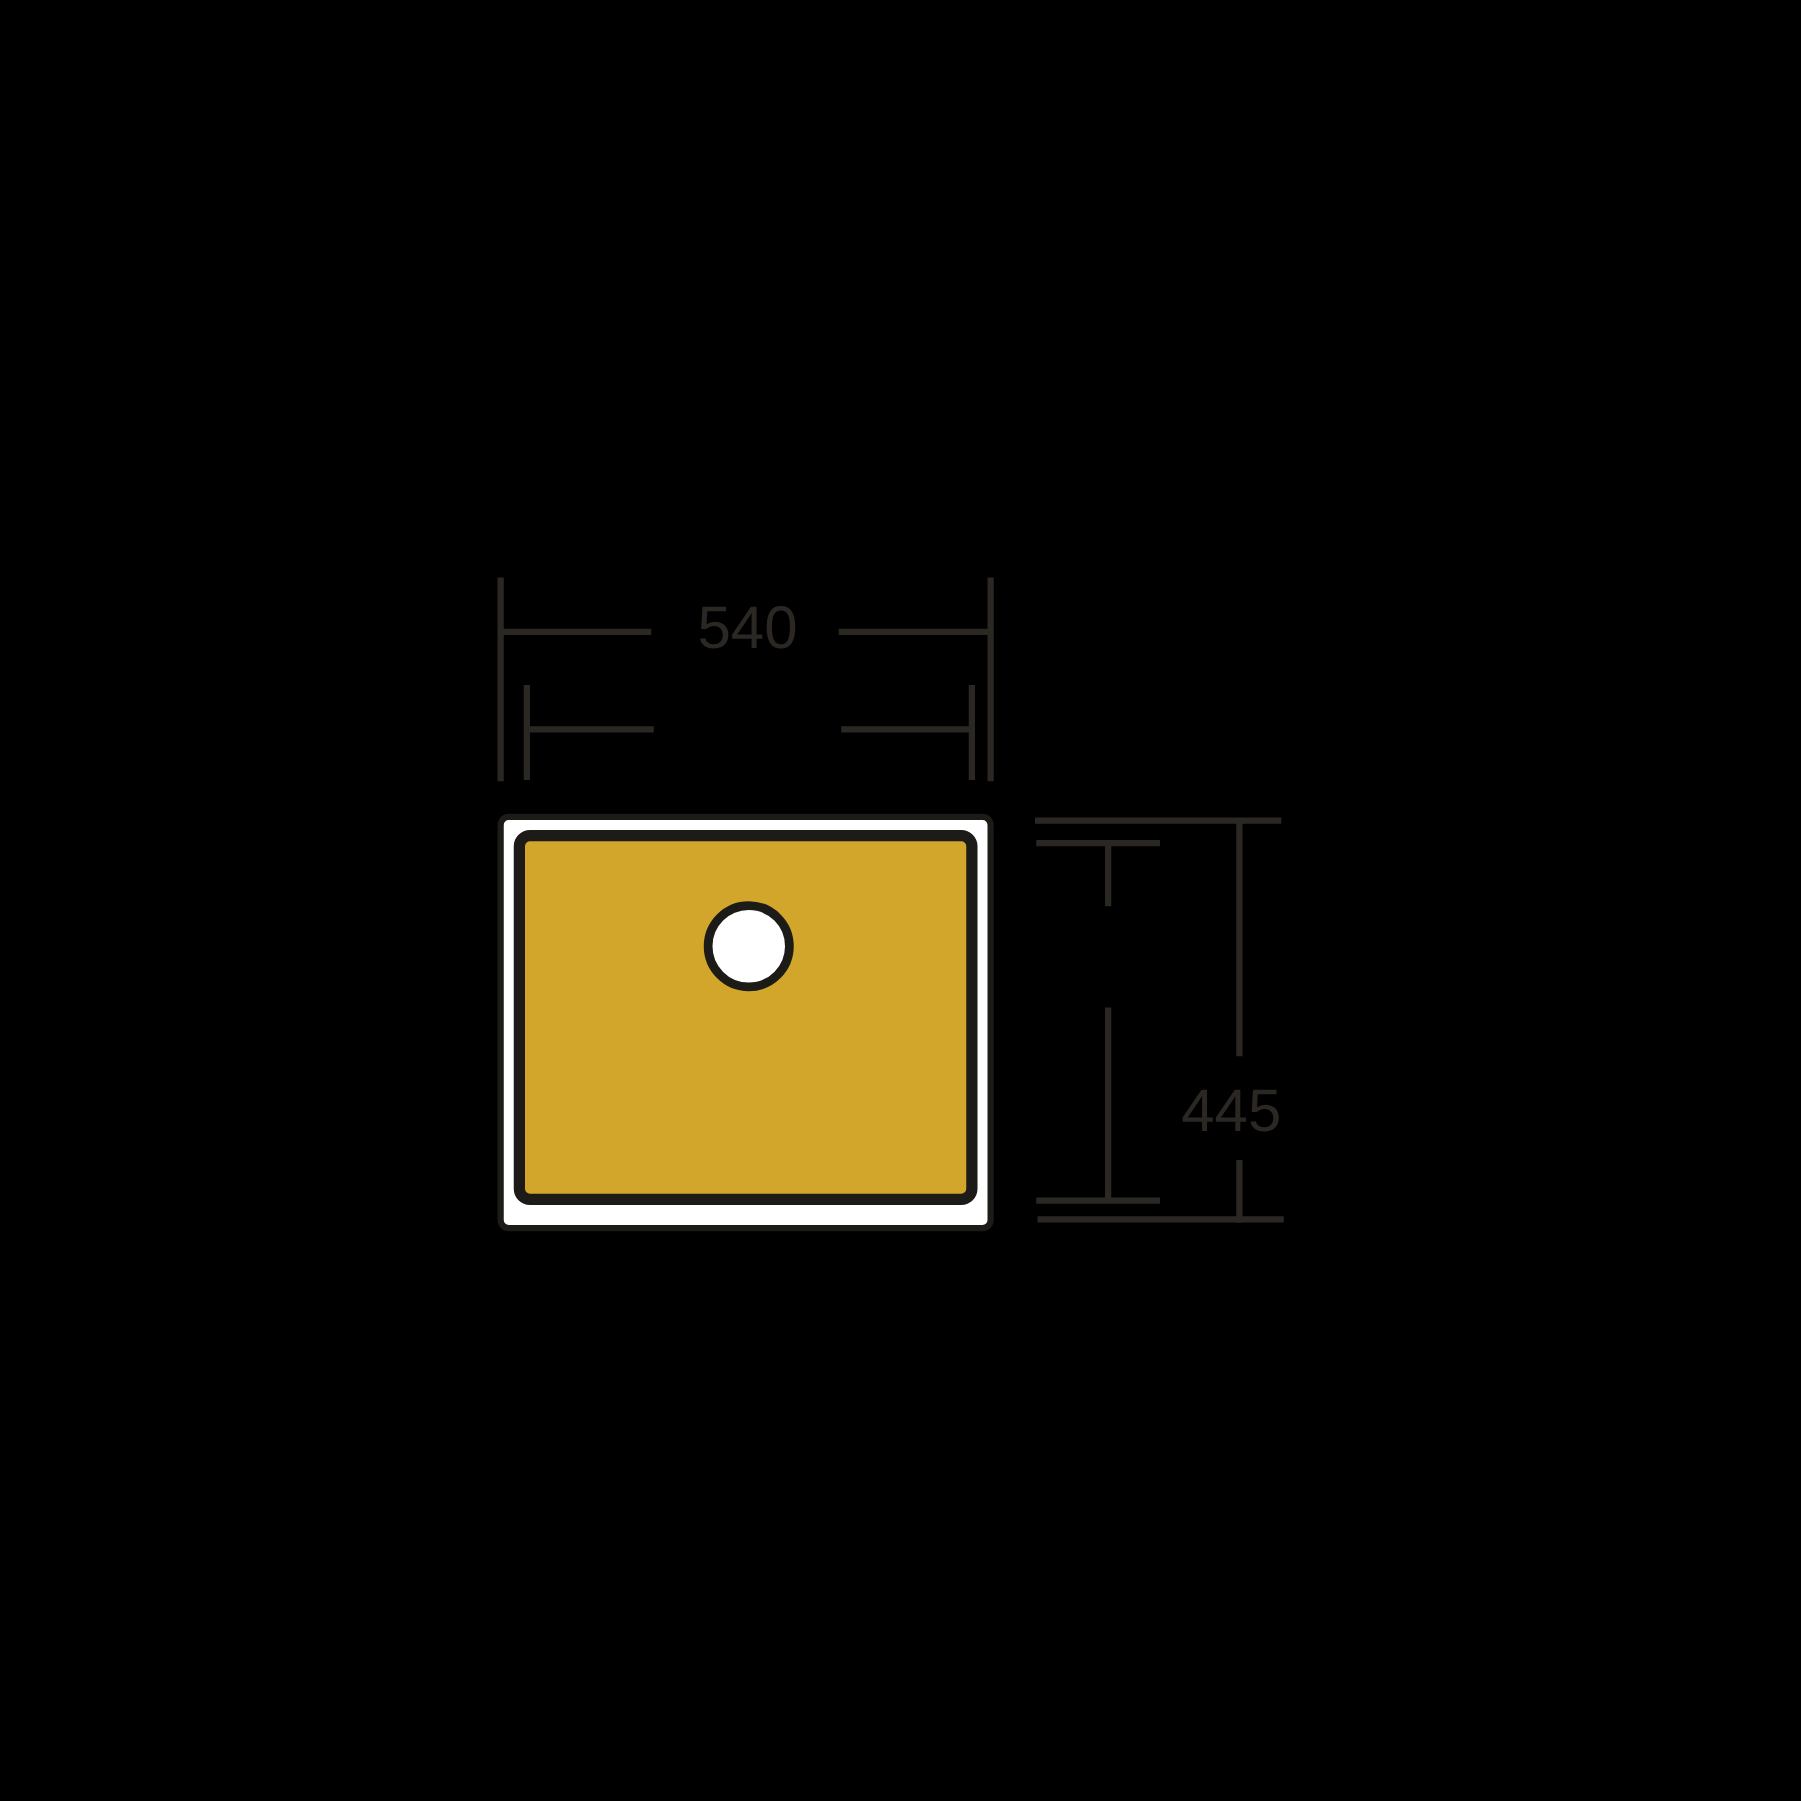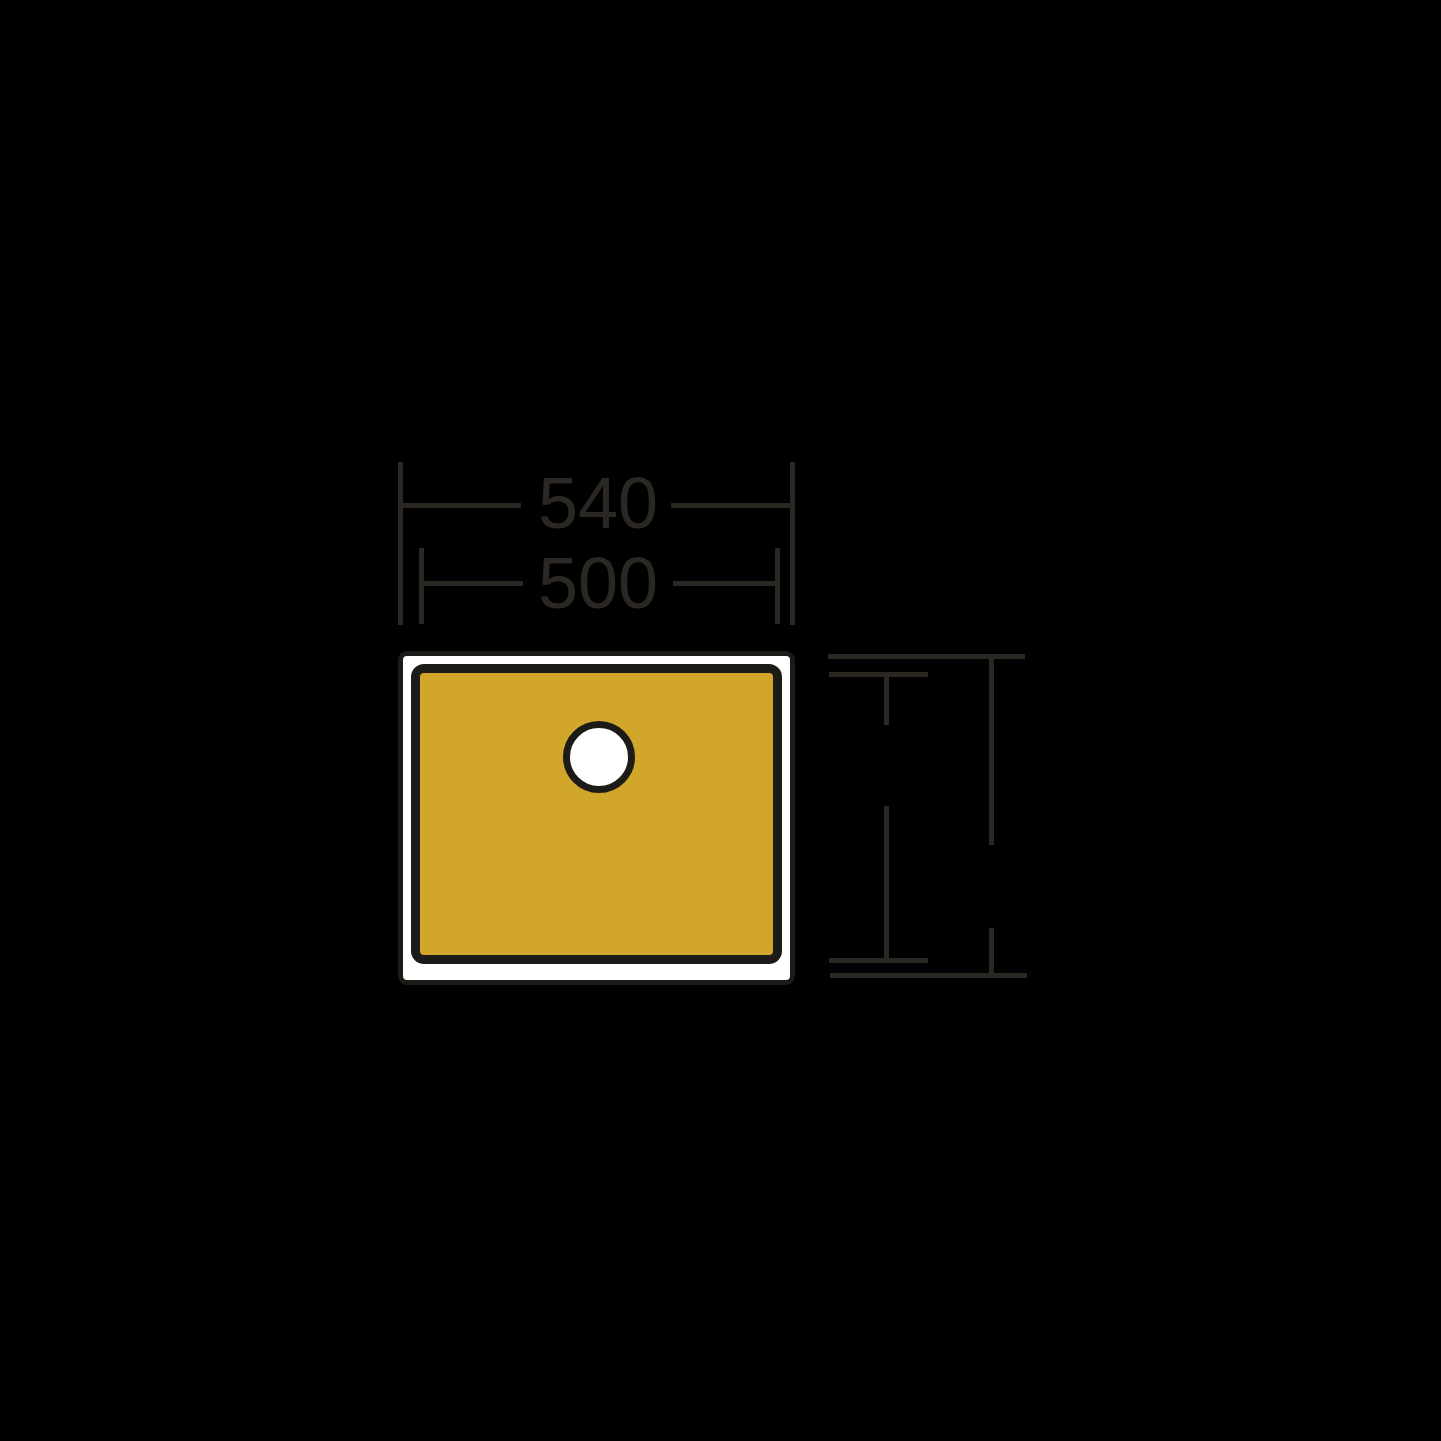--- a/index.html
+++ b/index.html
@@ -48,21 +48,21 @@
     position: absolute;
     background: #2b2823;
   }
   .dim-label {
     position: absolute;
     width: 150px;
     height: 70px;
     display: flex;
     align-items: center;
     justify-content: center;
-    font-size: 72px;
+    font-size: 48px;
     line-height: 70px;
     font-weight: 400;
     color: #2b2823;
     white-space: nowrap;
   }
 </style>
 </head>
 <body>
 
 <div class="canvas">
@@ -74,25 +74,25 @@
   <div class="dim-line" style="left:398px; top:462px; width:5px; height:163px;"></div>
   <div class="dim-line" style="left:790px; top:462px; width:5px; height:163px;"></div>
   <div class="dim-line" style="left:401px; top:503px; width:120px; height:5px;"></div>
   <div class="dim-line" style="left:671px; top:503px; width:120px; height:5px;"></div>
   <div class="dim-label" style="left:523px; top:468px;">540</div>
 
   <div class="dim-line" style="left:419px; top:548px; width:5px; height:76px;"></div>
   <div class="dim-line" style="left:775px; top:548px; width:5px; height:76px;"></div>
   <div class="dim-line" style="left:422px; top:581px; width:101px; height:5px;"></div>
   <div class="dim-line" style="left:673px; top:581px; width:104px; height:5px;"></div>
-  <div class="dim-label" style="left:523px; top:548px;">500</div>
 
   <div class="dim-line" style="left:829px; top:672px; width:99px; height:5px;"></div>
   <div class="dim-line" style="left:829px; top:958px; width:99px; height:5px;"></div>
   <div class="dim-line" style="left:884px; top:675px; width:5px; height:50px;"></div>
   <div class="dim-line" style="left:884px; top:806px; width:5px; height:155px;"></div>
 
   <div class="dim-line" style="left:828px; top:654px; width:197px; height:5px;"></div>
   <div class="dim-line" style="left:830px; top:973px; width:197px; height:5px;"></div>
   <div class="dim-line" style="left:989px; top:657px; width:5px; height:188px;"></div>
   <div class="dim-line" style="left:989px; top:928px; width:5px; height:50px;"></div>
+  <div class="dim-label" style="left:910px; top:855px;">445</div>
 
 </div>
 
 </body></html>

